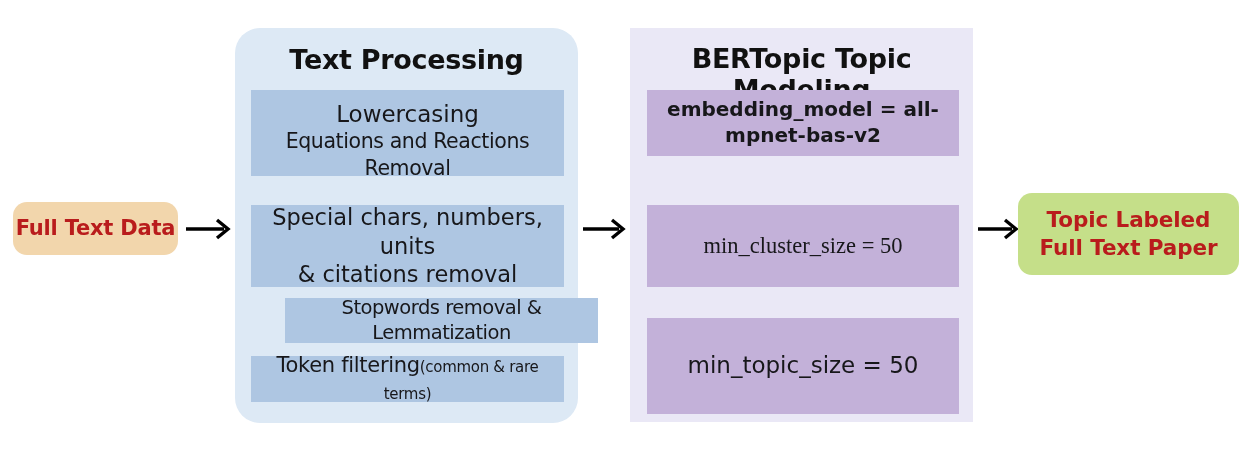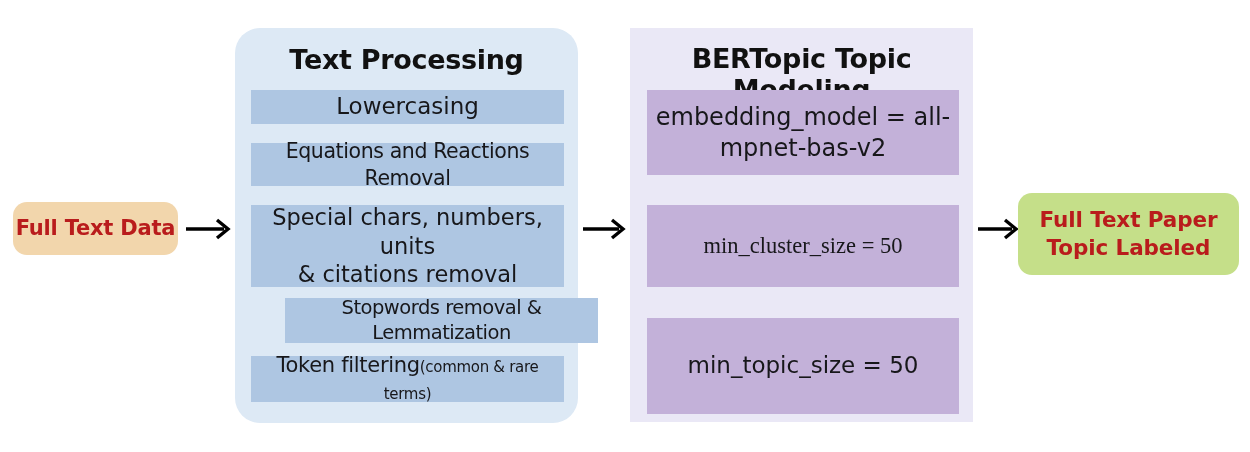--- a/index.html
+++ b/index.html
@@ -94,31 +94,31 @@
     justify-content: center;
     text-align: center;
     color: #17171a;
     line-height: 1.28;
     padding: 0 6px;
   }
   .blue-box { background: #aec6e2; left: 16px; width: 313px; }
   .purple-box { background: #c3b1d9; left: 17px; width: 312px; }
 
   
-  #tp-0 { top: 62px;  height: 34px; font-size: 23px; }
-  #tp-1 { top: 115px; height: 43px; font-size: 20.5px; letter-spacing: -0.4px; }
+  #tp-0 { top: 62px;  height: 50px; font-size: 23px; }
+  #tp-1 { top: 105px; height: 43px; font-size: 20.5px; letter-spacing: -0.4px; }
   #tp-2 { top: 177px; height: 82px; font-size: 22.5px; text-align: center; }
   #tp-3 { top: 270px; height: 45px; font-size: 19.5px; letter-spacing: -0.5px; margin-left: 34px; }
   #tp-4 { top: 328px; height: 46px; font-size: 21px; letter-spacing: -0.3px; }
 
   #tp-4 .tf-main { font-size: 21px; }
   #tp-4 .tf-sub  { font-size: 15px; margin-top: 32px; }
 
   
-  #bt-0 { top: 62px;  height: 85px; font-size: 24px; }
+  #bt-0 { top: 62px;  height: 66px; font-size: 20px; font-weight: bold; }
   #bt-1 { top: 177px; height: 82px; font-size: 22.5px; font-family: Liberation Serif, serif; }
   #bt-2 { top: 290px; height: 96px; font-size: 23px; }
 
   
   .arrow {
     position: absolute;
     height: 30px;
   }
   #arrow-1 { left: 186px; top: 214px; width: 48px; }
   #arrow-2 { left: 583px; top: 214px; width: 46px; }
@@ -195,17 +195,17 @@
   </div>
 
   <div class="arrow" id="arrow-3">
     <svg viewBox="0 0 44 30" preserveAspectRatio="none">
       <line x1="0" y1="15" x2="34" y2="15" stroke="#000" stroke-width="3.4"></line>
       <polyline points="27,6 38,15 27,24" fill="none" stroke="#000" stroke-width="3.4" stroke-linejoin="miter" stroke-linecap="butt"></polyline>
     </svg>
   </div>
 
   <div class="term-node" id="node-output">
+    <span class="out-line">Topic Labeled</span>
     <span class="out-line">Full Text Paper</span>
-    <span class="out-line">Topic Labeled</span>
   </div>
 
 </div>
 
 </body></html>

